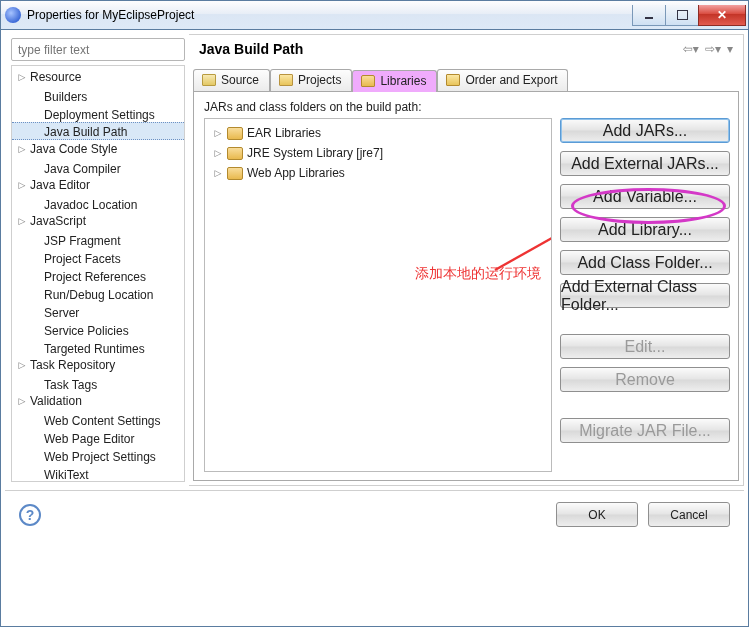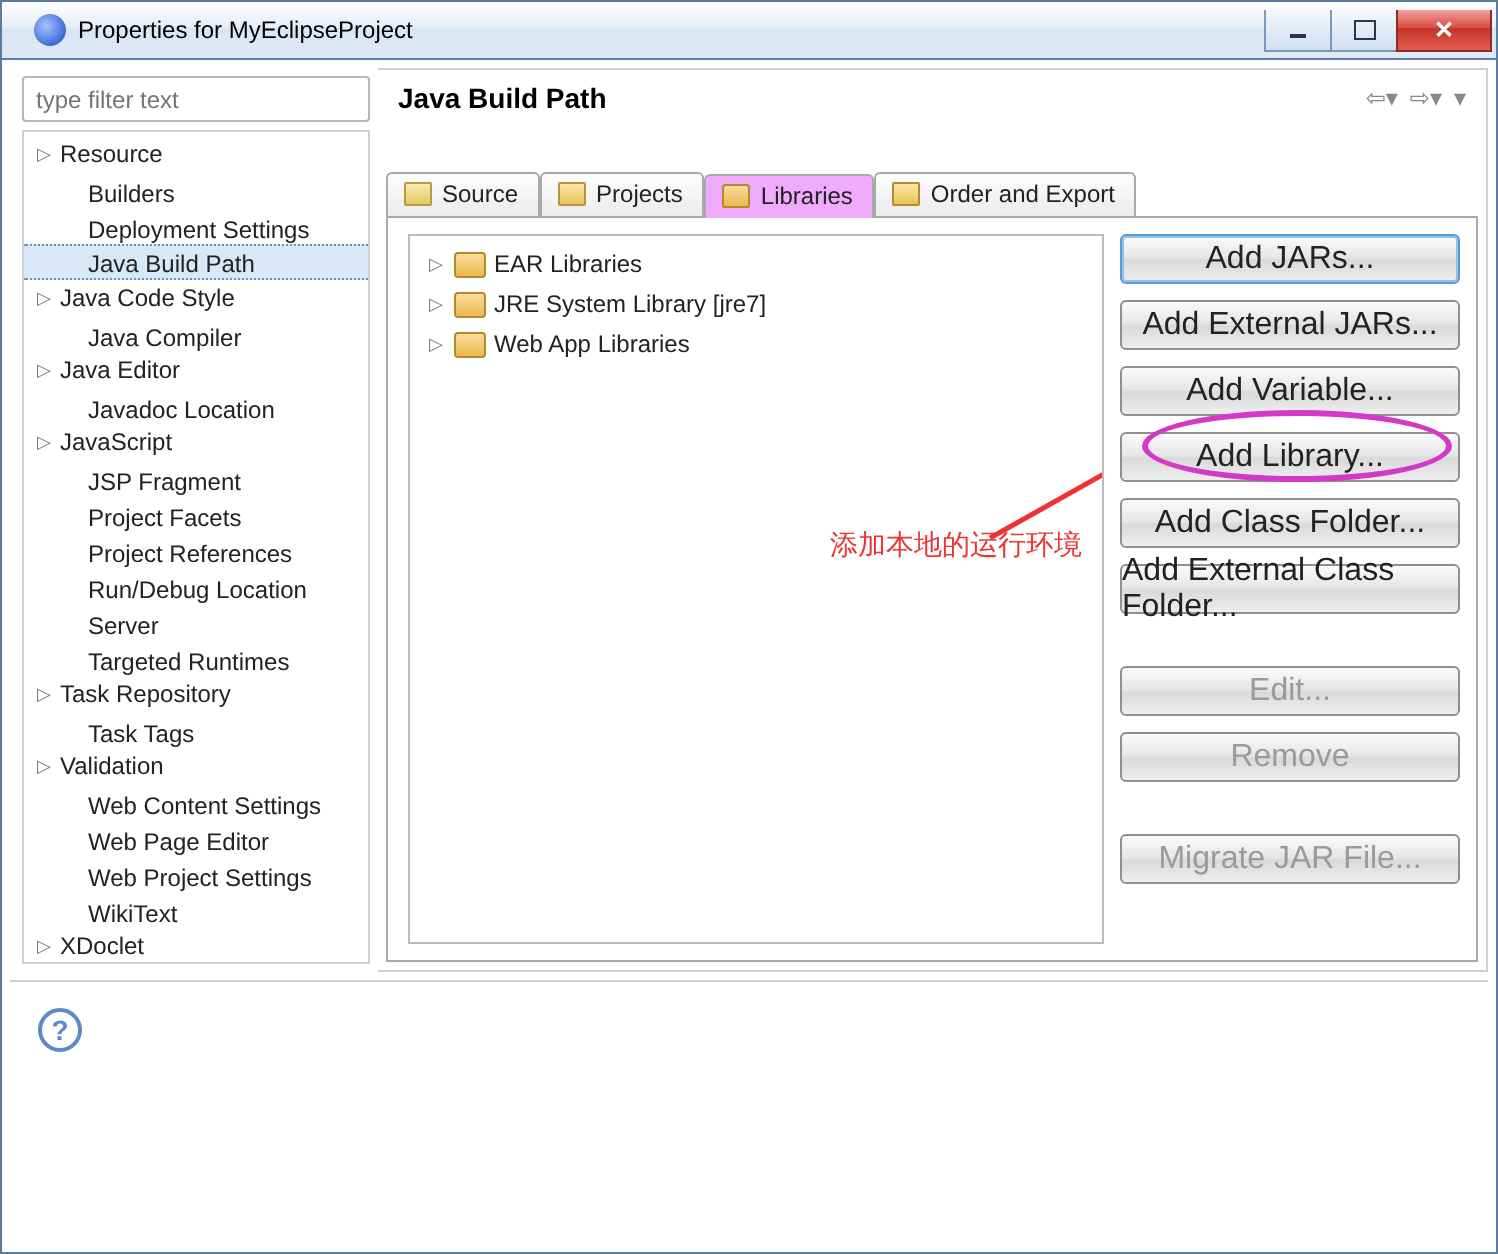--- a/index.html
+++ b/index.html
@@ -4,21 +4,21 @@
 <style>
   * { box-sizing: border-box; }
   html,body { margin:0; padding:0; font-family: "Segoe UI", Tahoma, sans-serif; font-size:12px; color:#222; }
   body { background:#fff; width:749px; height:627px; overflow:hidden; position:relative; }
 
   
   .titlebar {
     height:30px;
     background:linear-gradient(#fdfdfe,#e8eef7 45%,#dbe6f4 46%,#dde9f7);
     border:1px solid #5a7ca0;
-    display:flex; align-items:center; padding:0 2px 0 16px;
+    display:flex; align-items:center; padding:0 2px 0 4px;
     position:relative;
   }
   .titlebar .title-icon { width:16px; height:16px; margin-right:6px;
     background:radial-gradient(circle at 6px 6px,#a7c4ff 0%,#3e6bd8 70%); border-radius:50%; }
   .titlebar .title-text { flex:1; font-size:12px; color:#000; }
   .winbtns { display:flex; align-items:center; height:100%; }
   .winbtn { width:34px; height:21px; margin-left:-1px;
     background:linear-gradient(#f4f7fb,#cfe0f2); border:1px solid #7a98b8; border-top:none;
     display:flex; align-items:center; justify-content:center; font-size:11px; color:#334; }
   .winbtn.min::before { content:""; width:8px; height:2px; background:#334; display:block; margin-top:6px; }
@@ -51,21 +51,21 @@
   .content { flex:1; border:1px solid #cfcfcf; border-left:none; display:flex; flex-direction:column; }
   .content-head {
     display:flex; align-items:center; justify-content:space-between;
     padding:6px 10px 10px 10px;
   }
   .content-head h1 { margin:0; font-size:14px; font-weight:bold; color:#000; }
   .navarrows { display:flex; gap:6px; align-items:center; color:#888; font-size:12px; }
   .navarrows span { display:inline-block; }
 
   
-  .tabstrip { display:flex; padding-left:4px; margin-top:19px; position:relative; z-index:2;text-align:center; }
+  .tabstrip { display:flex; padding-left:4px; margin-top:2px; position:relative; z-index:2;text-align:center; }
   .tab {
     display:flex; align-items:center; gap:5px;
     border:1px solid #a9a9a9; border-bottom:none;
     background:linear-gradient(#fdfdfd,#ebebeb);
     padding:3px 10px 4px 8px; margin-right:0px;
     border-top-left-radius:3px; border-top-right-radius:3px;
     font-size:12px; color:#222;
   }
   .tab.active { background:#f0abfc; position:relative; top:1px; }
   .tab .ticon { width:14px; height:12px; }
@@ -185,20 +185,24 @@
           <div class="navitem lvl1">
             <span class="tri"></span>
             <span class="lbl">Run/Debug Location</span>
           </div>
           <div class="navitem lvl1">
             <span class="tri"></span>
             <span class="lbl">Server</span>
           </div>
           <div class="navitem lvl1">
             <span class="tri"></span>
+            <span class="lbl">Service Policies</span>
+          </div>
+          <div class="navitem lvl1">
+            <span class="tri"></span>
             <span class="lbl">Targeted Runtimes</span>
           </div>
           <div class="navitem">
             <span class="tri">▷</span>
             <span class="lbl">Task Repository</span>
           </div>
           <div class="navitem lvl1">
             <span class="tri"></span>
             <span class="lbl">Task Tags</span>
           </div>
@@ -252,20 +256,21 @@
           <span class="ticon jar"></span>
           <span>Libraries</span>
         </div>
         <div class="tab">
           <span class="ticon sort"></span>
           <span>Order and Export</span>
         </div>
       </div>
 
       <div class="tabpage">
+        <div class="caption">JARs and class folders on the build path:</div>
 
         <div class="tabbody">
 
           <div class="treepane">
             <div class="treenode">
               <span class="tri">▷</span>
               <span class="jicon jar1"></span>
               <span>EAR Libraries</span>
             </div>
             <div class="treenode">
@@ -323,15 +328,23 @@
 
             <div class="annot-ellipse"></div>
           </div>
         </div>
       </div>
     </div>
   </div>
 
   <div class="bottombar">
     <div class="help-icon">?</div>
+    <div class="okcancel">
+      <div class="bigbtn">
+        <span>OK</span>
+      </div>
+      <div class="bigbtn">
+        <span>Cancel</span>
+      </div>
+    </div>
   </div>
 
 </div>
 
 </body></html>

